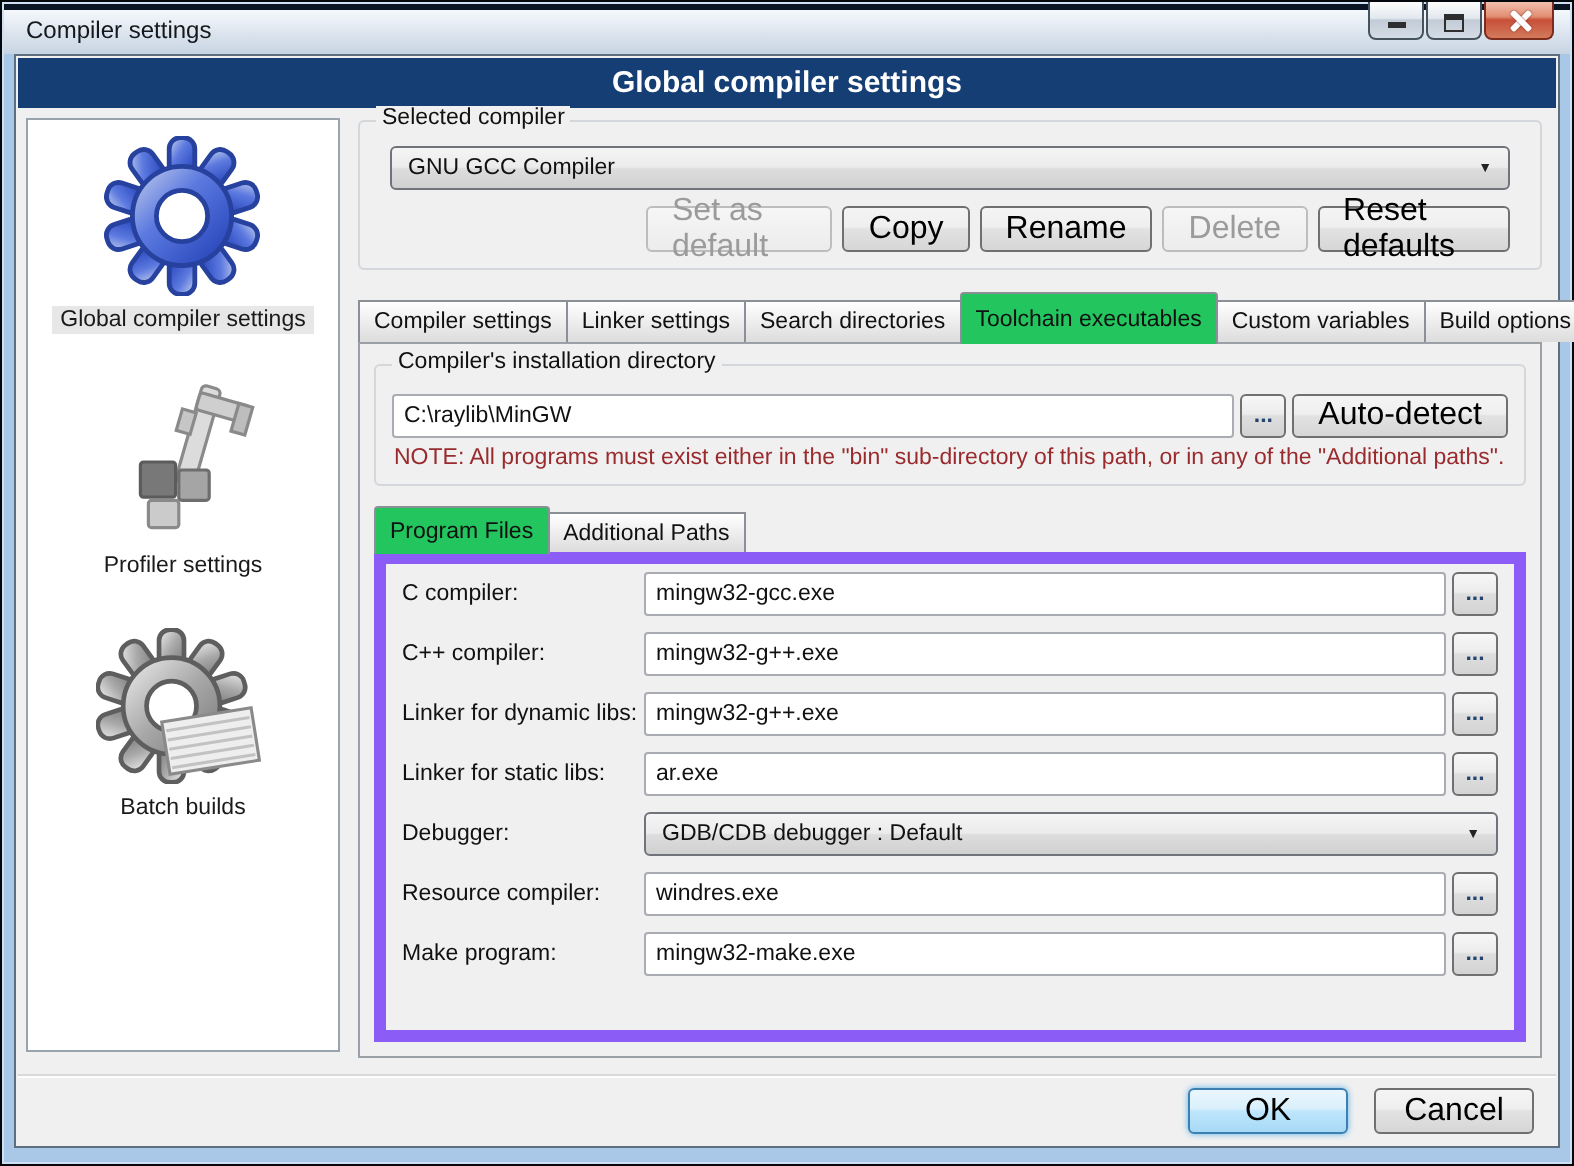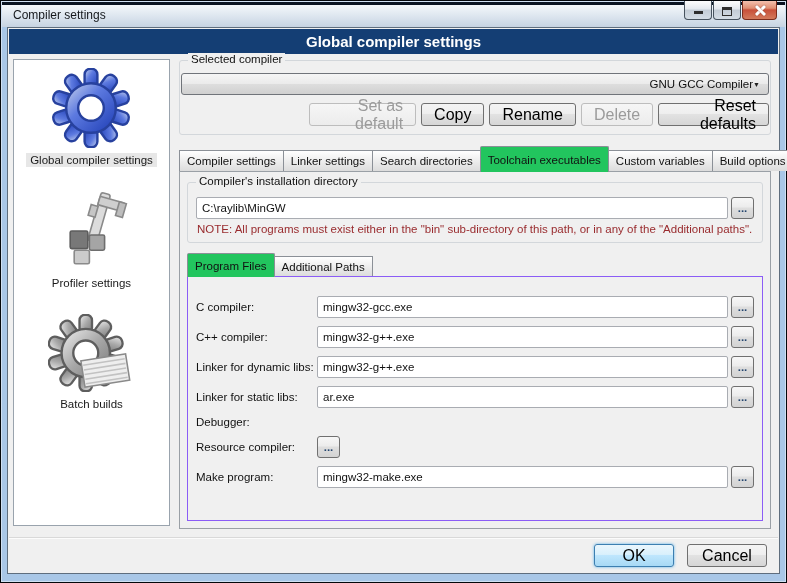--- a/index.html
+++ b/index.html
@@ -44,21 +44,21 @@
   .side-label { margin-top:5px; padding:1px 4px; font-size:11.5px; color:#1a1a1a; }
   .side-item.selected .side-label { background:#e7e7e7; }
 
   
   .main { position:absolute; left:171px; top:5px; width:592px; height:469px;
     display:flex; flex-direction:column; }
 
   .fieldset { position:relative; border:1px solid #d3d7db; border-radius:3px; }
   .fieldset > .legend { position:absolute; top:-8px; left:8px; background:#f0f0f0; padding:0 3px; }
 
-  .sel-comp { padding:12px 1px 8px;text-align:right; }
+  .sel-comp { padding:12px 15px 8px; }
   .combo { height:22px; border:1px solid #70747a; border-radius:3px;
     background:linear-gradient(#f5f5f5,#ebebeb 48%,#ddd 52%,#d0d0d0);
     display:flex; align-items:center; padding:0 8px; cursor:pointer; }
   .combo .combo-text { flex:1; }
   .combo .arrow { font-size:7px; color:#222; }
 
   .btnrow { display:flex; gap:5px; margin-top:8px; }
   .btn { height:23px; padding:0 12px; border:1px solid #707070; border-radius:3px;
     background:linear-gradient(#f4f4f4,#efefef 45%,#e2e2e2 50%,#d6d6d6);
     font-size:16px; color:#000; display:flex; align-items:center; justify-content:center; cursor:pointer; }
@@ -85,21 +85,21 @@
   .mini-btn { width:23px; height:22px; flex:0 0 23px; border:1px solid #707070; border-radius:3px;
     background:linear-gradient(#f7f7f7,#ececec 45%,#dedede 50%,#d3d3d3);
     color:#24456e; font-weight:bold; display:flex; align-items:center; justify-content:center; cursor:pointer; }
   .autodetect { height:22px; }
   .note { margin:4px 1px 3px; color:#992b2e; font-size:11.5px; white-space:nowrap; overflow:hidden; }
 
   .subwrap { margin-top:9px; flex:1; display:flex; flex-direction:column; }
   .subtabs { display:flex; align-items:flex-end; height:24px; position:relative; z-index:2; }
   .subtabs .tab { height:20px; }
   .subtabs .tab.active { height:24px; }
-  .innerpage { flex:1; border:1px solid #8b5cf6; padding:19px 8px 6px; }
+  .innerpage { flex:1; border:6px solid #8b5cf6; padding:4px 8px 6px; }
 
   .prow { display:flex; align-items:center; margin-bottom:8px; gap:3px; }
   .prow .plabel { width:118px; flex:0 0 118px; }
   .prow .combo { flex:1; }
 
   
   .separator { position:absolute; left:1px; right:1px; bottom:34px;
     border-top:1px solid #d9d9d9; border-bottom:1px solid #fcfcfc; }
   .footer { position:absolute; bottom:6px; right:12px; display:flex; gap:13px; }
   .footer .btn { width:80px; }
@@ -239,20 +239,21 @@
 
         </div>
 
         <div class="page">
 
           <div class="fieldset instdir">
             <span class="legend">Compiler's installation directory</span>
             <div class="dirrow">
               <input class="tfield" value="C:\raylib\MinGW" style="">
               <div class="mini-btn">...</div>
+              <div class="btn autodetect">Auto-detect</div>
             </div>
             <div class="note">NOTE: All programs must exist either in the "bin" sub-directory of this path, or in any of the "Additional paths"...</div>
           </div>
 
           <div class="subwrap">
             <div class="subtabs">
               <div class="tab active">Program Files</div>
               <div class="tab">Additional Paths</div>
             </div>
             <div class="innerpage">
@@ -276,24 +277,29 @@
               </div>
 
               <div class="prow">
                 <span class="plabel">Linker for static libs:</span>
                 <input class="tfield" value="ar.exe" style="">
                 <div class="mini-btn">...</div>
               </div>
 
               <div class="prow">
                 <span class="plabel">Debugger:</span>
+                <div class="combo">
+                  <span class="combo-text">GDB/CDB debugger : Default</span>
+                  <span class="arrow">▼</span>
+                </div>
               </div>
 
               <div class="prow">
                 <span class="plabel">Resource compiler:</span>
+                <input class="tfield" value="windres.exe" style="">
                 <div class="mini-btn">...</div>
               </div>
 
               <div class="prow">
                 <span class="plabel">Make program:</span>
                 <input class="tfield" value="mingw32-make.exe" style="">
                 <div class="mini-btn">...</div>
               </div>
 
             </div>

